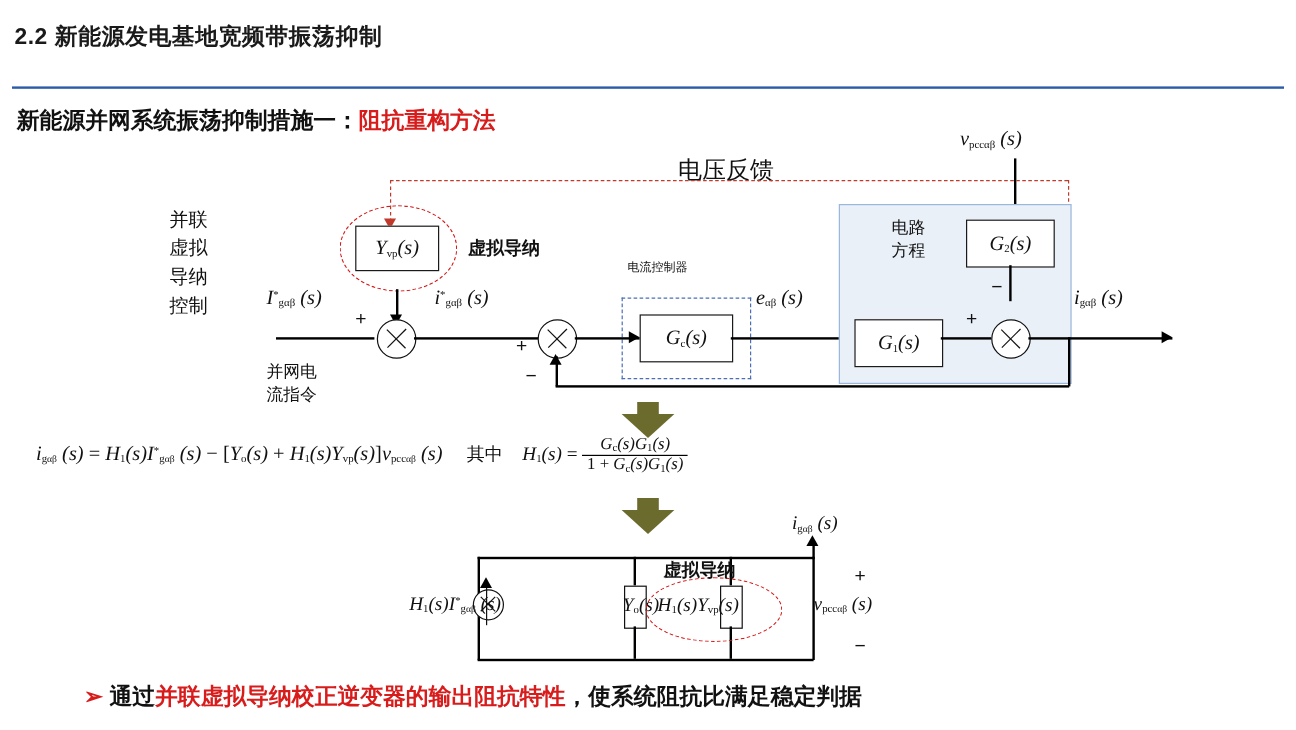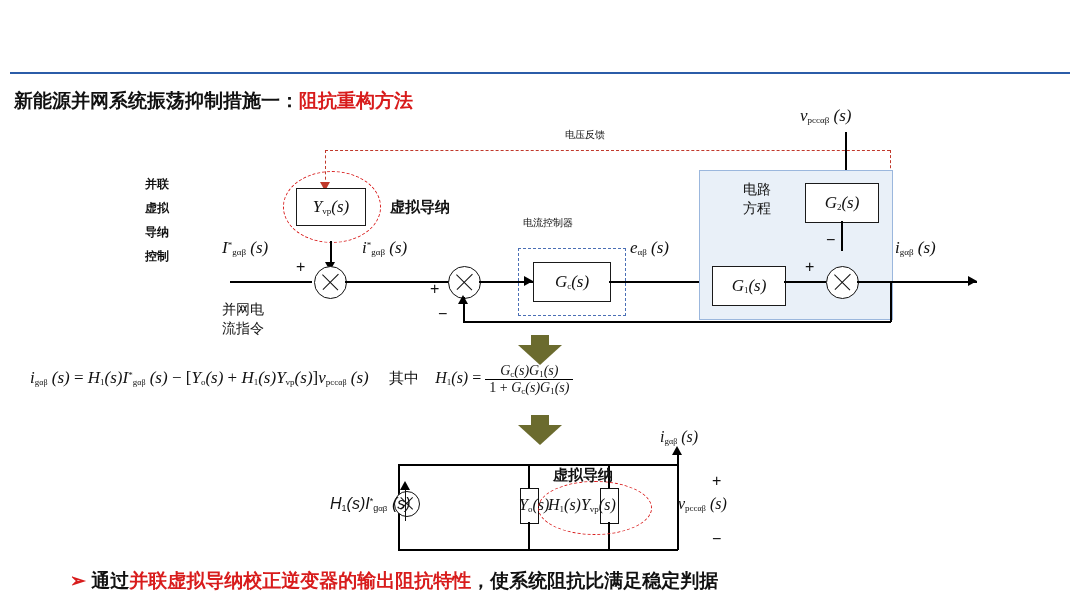--- a/index.html
+++ b/index.html
@@ -134,42 +134,43 @@
   #conclusion{
     top:568px;left:70px;font-size:19px;font-weight:bold;white-space:nowrap;
   }
   #conclusion .red{color:#d81c1c;}
   .bullet{color:#d81c1c;font-size:19px;}
 </style>
 </head>
 <body>
 
 <div class="abs" id="header-bar">
+  <div id="header-left">2.2 新能源发电基地宽频带振荡抑制</div>
 </div>
 <div class="abs" id="header-rule"></div>
 
 <div class="abs" id="subtitle">
   <span>新能源并网系统振荡抑制措施一：</span><span class="red">阻抗重构方法</span>
 </div>
 
-<div class="abs" style="left:140px;top:172px;width:34px;font-size:12px;line-height:24px;font-weight:bold;color:#111;text-align:center;">
+<div class="abs" style="left:140px;top:172px;width:34px;font-size:16px;line-height:24px;font-weight:normal;color:#111;text-align:center;">
   <div>并联</div>
   <div>虚拟</div>
   <div>导纳</div>
   <div>控制</div>
 </div>
 
 <div class="abs" style="left:800px;top:106px;font-family:'Liberation Serif',serif;font-size:17px;">
   <i>v</i><span class="sub">pccαβ</span>&nbsp;<i>(s)</i>
 </div>
 
 <div class="abs vline" style="left:845px;top:132px;height:118px;"></div>
 <div class="abs arrow-d" style="left:840px;top:248px;"></div>
 
-<div class="abs lbl red" style="left:565px;top:128px;font-size:10px;">电压反馈</div>
+<div class="abs lbl red" style="left:565px;top:128px;font-size:20px;">电压反馈</div>
 
 <div class="abs dashline-h" style="left:325px;top:150px;width:565px;"></div>
 <div class="abs dashline-v" style="left:890px;top:150px;height:140px;"></div>
 <div class="abs dashline-v" style="left:325px;top:150px;height:35px;"></div>
 <div class="abs arrow-d-red" style="left:320px;top:182px;border-top-color:#c0392b;"></div>
 
 <div class="abs blk" style="left:296px;top:188px;width:68px;height:36px;">
   <span><i>Y</i><span class="sub">vp</span><i>(s)</i></span>
 </div>
 
@@ -274,21 +275,21 @@
 <div class="abs hline" style="left:398px;top:549px;width:280px;"></div>
 
 <div class="abs vline" style="left:398px;top:464px;height:86px;"></div>
 
 <div class="abs vline" style="left:677px;top:464px;height:86px;"></div>
 
 <div class="abs circ" style="left:394px;top:491px;width:24px;height:24px;border:1.5px solid #111;"></div>
 <div class="abs" style="left:405px;top:485px;width:1.4px;height:36px;background:#111;"></div>
 <div class="abs arrow-u" style="left:400px;top:481px;"></div>
 
-<div class="abs" style="left:330px;top:495px;font-family:Liberation Sans, sans-serif;font-size:16px;white-space:nowrap;text-align:right;">
+<div class="abs" style="left:341px;top:495px;font-family:Liberation Serif, serif;font-size:16px;white-space:nowrap;text-align:right;">
   <i>H</i><span class="sub">1</span><i>(s)I</i><span class="sup">*</span><span class="sub">g<span style="font-size:8px">αβ</span></span> <i>(s)</i>
 </div>
 
 <div class="abs vline" style="left:528px;top:464px;height:24px;"></div>
 <div class="abs resbox" style="left:520px;top:488px;width:17px;height:34px;"></div>
 <div class="abs vline" style="left:528px;top:522px;height:27px;"></div>
 <div class="abs" style="left:474px;top:496px;font-family:'Liberation Serif',serif;font-size:16px;margin-left:45px;">
   <i>Y</i><span class="sub">o</span><i>(s)</i>
 </div>
 

